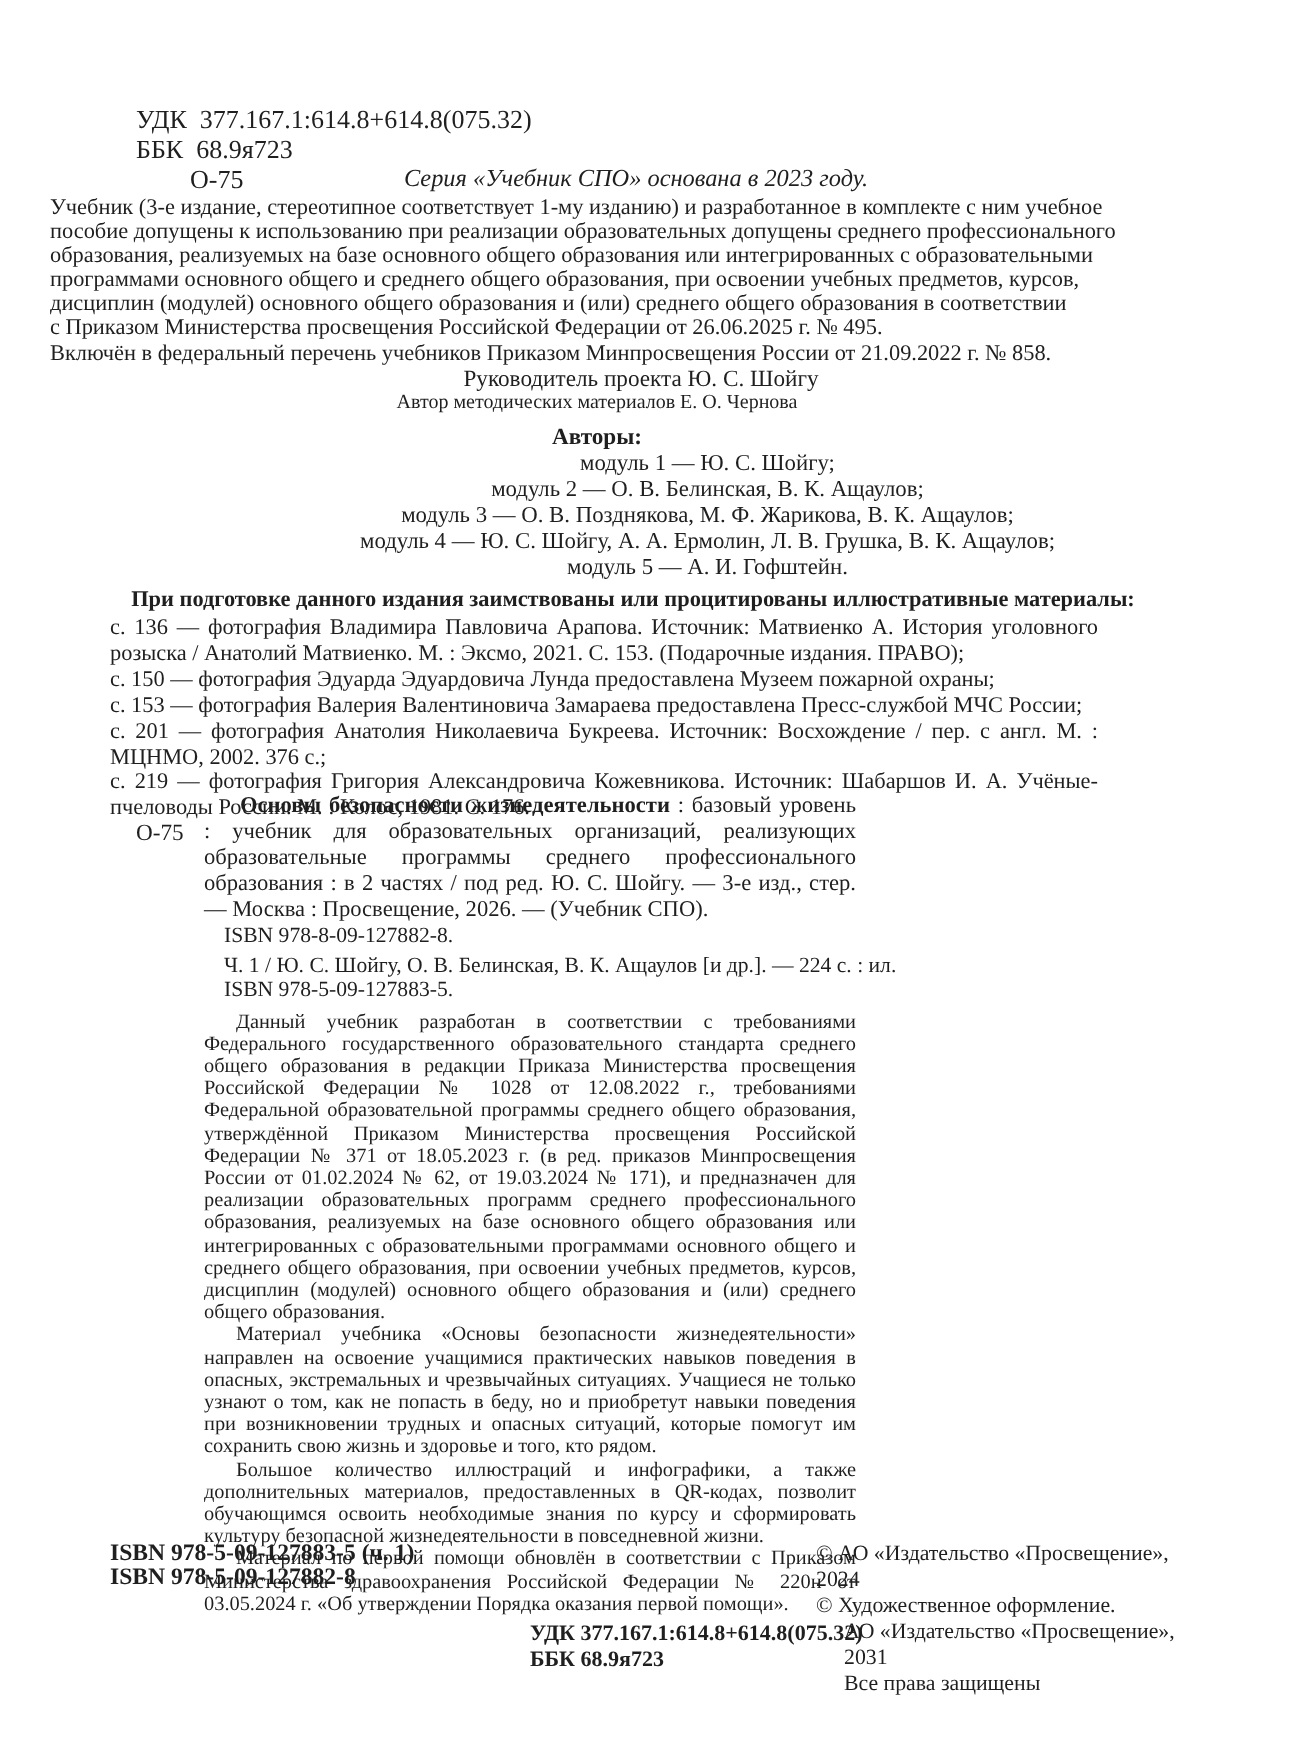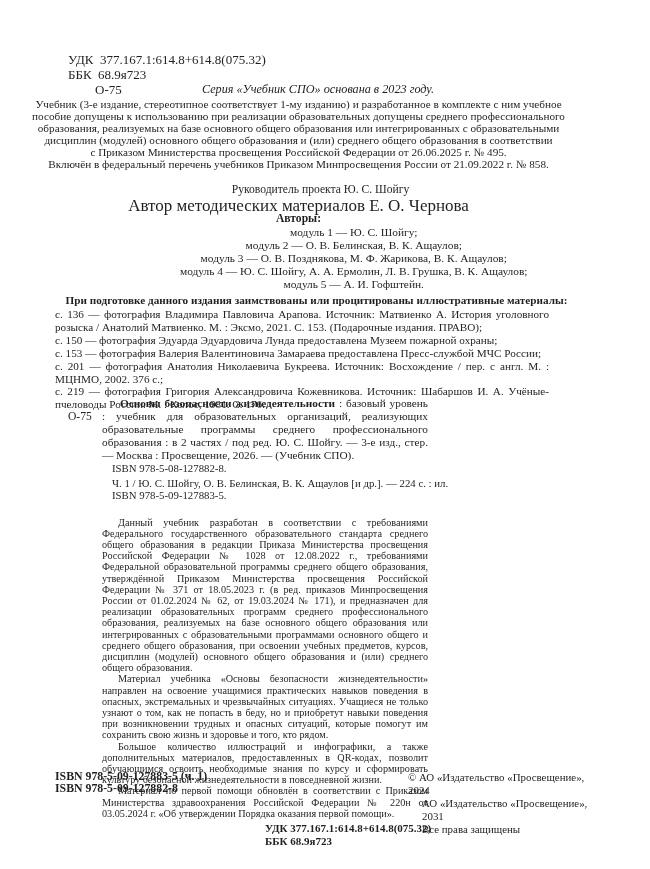--- a/index.html
+++ b/index.html
@@ -17,39 +17,39 @@
   .center { left: 0; right: 0; text-align: center; }
   .italic { font-style: italic; margin-left: 39px; }
   .bold { font-weight: bold; }
 
   .udk-top   { left: 68px; top: 52px;  font-size: 13px; }
   .bbk-top   { left: 68px; top: 67px;  font-size: 13px; }
   .code-top  { left: 95px; top: 82px;  font-size: 13px; }
   .series    { top: 82px; font-size: 12.2px; }
 
   .approval  { left: 25px; right: 25px; top: 98px; font-size: 11.2px; line-height: 12.1px; }
-  .approval div { text-align: center; }
+  .approval div { }
 
   .lead-1    { top: 183px; font-size: 11.6px; padding-left: 44px; }
-  .lead-2    { top: 196px; font-size: 17px; }
+  .lead-2    { top: 196px; font-size: 10px; }
   .authors-h { top: 212px; font-size: 11.6px; }
 
   .modules   { left: 180px; top: 226px; font-size: 11.4px; line-height: 13px; text-align: center; }
 
   .credits-h { top: 294px; font-size: 11.2px; padding-left: 36px; }
   .credits   { left: 55px; right: 48px; top: 308px; font-size: 11.2px; line-height: 12.9px; }
   .credits p { margin: 0; text-align: justify; }
 
   .col       { left: 102px; top: 397px; width: 326px; }
   .cat-code  { left: 68px; top: 410px; font-size: 11.6px; }
   .card-main { margin: 0; text-align: justify; text-indent: 18px; font-size: 11.3px; line-height: 12.9px; }
   .card-line { margin: 0 0 0 10px; font-size: 10.8px; line-height: 12px; white-space: nowrap; }
   .card-gap  { margin-top: 3px; }
 
-  .annotation { margin-top: 16px; }
+  .annotation { margin-top: 5px; }
   .annotation p { margin: 0; text-align: justify; text-indent: 16px; font-size: 10.2px; line-height: 11.2px; }
 
   .udk-bottom { margin: 3px 0 0 163px; font-weight: bold; font-size: 11px; line-height: 12.6px; white-space: nowrap; }
 
   .isbn-bottom { left: 55px; top: 770px; font-weight: bold; font-size: 11.8px; line-height: 12.4px; }
   .copyright   { left: 408px; top: 771px; font-size: 10.9px; line-height: 13px; }
   .copyright .indent { padding-left: 14px; }
 </style>
 </head>
 <body>
@@ -58,20 +58,21 @@
 
   <div class="abs udk-top pre">УДК  377.167.1:614.8+614.8(075.32)</div>
   <div class="abs bbk-top pre">ББК  68.9я723</div>
   <div class="abs code-top">О-75</div>
   <div class="abs center series italic">Серия «Учебник СПО» основана в 2023 году.</div>
 
   <div class="abs approval">
       <div>Учебник (3-е издание, стереотипное соответствует 1-му изданию) и разработанное в комплекте с ним учебное</div>
       <div>пособие допущены к использованию при реализации образовательных допущены среднего профессионального</div>
       <div>образования, реализуемых на базе основного общего образования или интегрированных с образовательными</div>
+      <div>программами основного общего и среднего общего образования, при освоении учебных предметов, курсов,</div>
       <div>дисциплин (модулей) основного общего образования и (или) среднего общего образования в соответствии</div>
       <div>с Приказом Министерства просвещения Российской Федерации от 26.06.2025 г. № 495.</div>
       <div>Включён в федеральный перечень учебников Приказом Минпросвещения России от 21.09.2022 г. № 858.</div>
     </div>
 
   <div class="abs center lead-1">Руководитель проекта Ю. С. Шойгу</div>
   <div class="abs center lead-2">Автор методических материалов Е. О. Чернова</div>
   <div class="abs center authors-h bold">Авторы:</div>
 
   <div class="abs modules">
@@ -88,21 +89,21 @@
       <p>с. 150 — фотография Эдуарда Эдуардовича Лунда предоставлена Музеем пожарной охраны;</p>
       <p>с. 153 — фотография Валерия Валентиновича Замараева предоставлена Пресс-службой МЧС России;</p>
       <p>с. 201 — фотография Анатолия Николаевича Букреева. Источник: Восхождение / пер. с англ. М. : МЦНМО, 2002. 376 с.;</p>
       <p>с. 219 — фотография Григория Александровича Кожевникова. Источник: Шабаршов И. А. Учёные-пчеловоды России. М. : Колос, 1981. С. 176.</p>
     </div>
 
   <div class="abs cat-code">О-75</div>
 
   <div class="abs col">
     <p class="card-main"><span class="bold">Основы безопасности жизнедеятельности</span><span> : базовый уровень : учебник для образовательных организаций, реализующих образовательные программы среднего профессионального образования : в 2 частях / под ред. Ю. С. Шойгу. — 3-е изд., стер. — Москва : Просвещение, 2026. — (Учебник СПО).</span></p>
-    <p class="card-line">ISBN 978-5-08-127882-8.</p>
+    <p class="card-line">ISBN 978-8-09-127882-8.</p>
     <p class="card-line card-gap">Ч. 1 / Ю. С. Шойгу, О. В. Белинская, В. К. Ащаулов [и др.]. — 224 с. : ил.</p>
     <p class="card-line">ISBN 978-5-09-127883-5.</p>
 
     <div class="annotation">
         <p>Данный учебник разработан в соответствии с требованиями Федерального государственного образовательного стандарта среднего общего образования в редакции Приказа Министерства просвещения Российской Федерации № 1028 от 12.08.2022 г., требованиями Федеральной образовательной программы среднего общего образования, утверждённой Приказом Министерства просвещения Российской Федерации № 371 от 18.05.2023 г. (в ред. приказов Минпросвещения России от 01.02.2024 № 62, от 19.03.2024 № 171), и предназначен для реализации образовательных программ среднего профессионального образования, реализуемых на базе основного общего образования или интегрированных с образовательными программами основного общего и среднего общего образования, при освоении учебных предметов, курсов, дисциплин (модулей) основного общего образования и (или) среднего общего образования.</p>
         <p>Материал учебника «Основы безопасности жизнедеятельности» направлен на освоение учащимися практических навыков поведения в опасных, экстремальных и чрезвычайных ситуациях. Учащиеся не только узнают о том, как не попасть в беду, но и приобретут навыки поведения при возникновении трудных и опасных ситуаций, которые помогут им сохранить свою жизнь и здоровье и того, кто рядом.</p>
         <p>Большое количество иллюстраций и инфографики, а также дополнительных материалов, предоставленных в QR-кодах, позволит обучающимся освоить необходимые знания по курсу и сформировать культуру безопасной жизнедеятельности в повседневной жизни.</p>
         <p>Материал по первой помощи обновлён в соответствии с Приказом Министерства здравоохранения Российской Федерации № 220н от 03.05.2024 г. «Об утверждении Порядка оказания первой помощи».</p>
       </div>
 
@@ -112,17 +113,18 @@
     </div>
   </div>
 
   <div class="abs isbn-bottom">
     <div>ISBN 978-5-09-127883-5 (ч. 1)</div>
     <div>ISBN 978-5-09-127882-8</div>
   </div>
 
   <div class="abs copyright">
     <div>© АО «Издательство «Просвещение», 2024</div>
+    <div>© Художественное оформление.</div>
     <div class="indent">АО «Издательство «Просвещение», 2031</div>
     <div class="indent">Все права защищены</div>
   </div>
 
 </div>
 
 </body></html>

